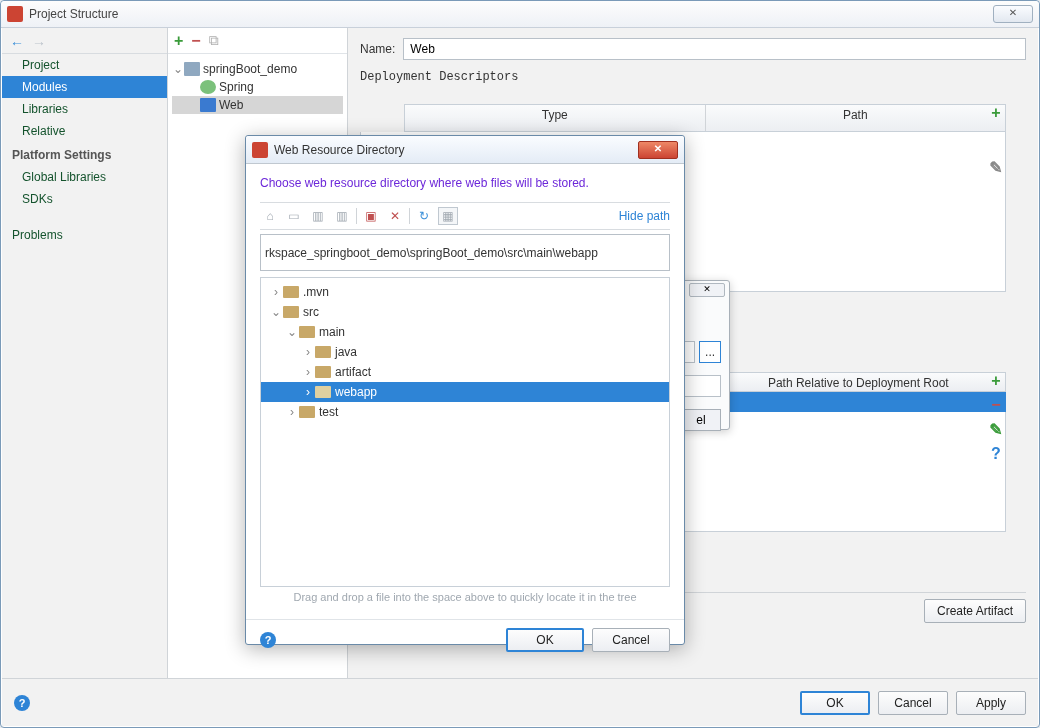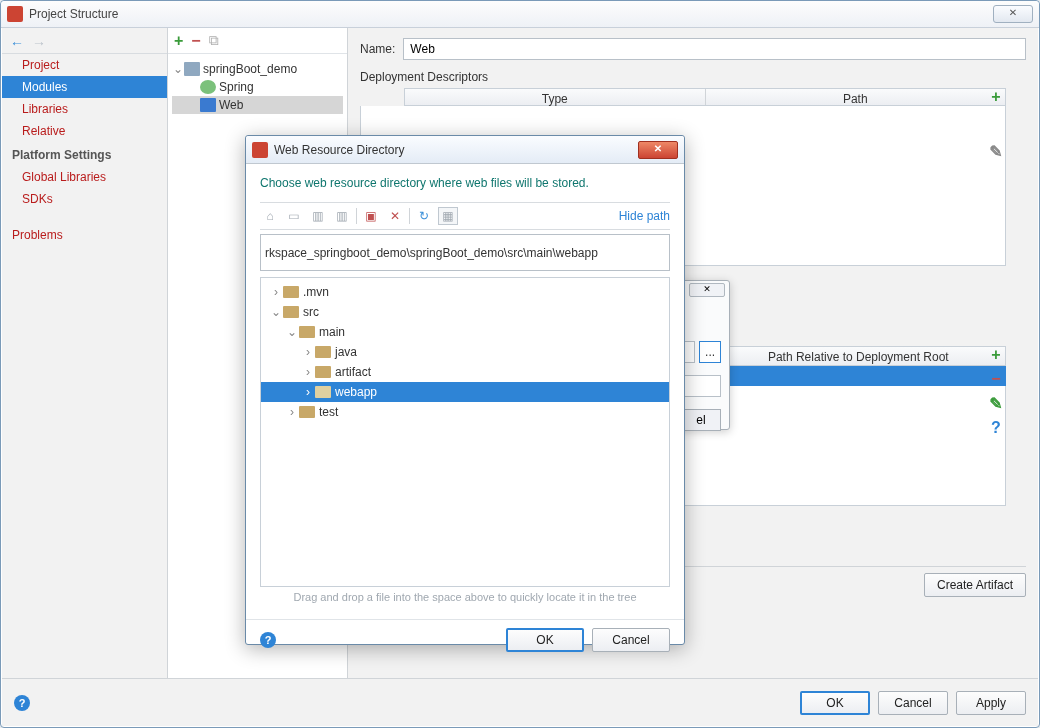--- a/index.html
+++ b/index.html
@@ -12,21 +12,21 @@
 .winbtn { margin-left: auto; width: 40px; height: 18px; border: 1px solid #a0b0c0; border-radius: 3px; background: linear-gradient(#fafcff,#e2e8f0); text-align: center; font-size: 10px; line-height: 14px; color: #555; }
 
 .main-body { position: absolute; top: 27px; left: 1px; right: 1px; bottom: 1px; background: #f2f2f2; }
 
 
 .left-panel { position: absolute; top: 0; left: 0; width: 166px; bottom: 48px; background: #f2f2f2; border-right: 1px solid #d0d4d8; }
 .nav-toolbar { height: 26px; display: flex; align-items: center; gap: 8px; padding: 0 8px; border-bottom: 1px solid #d8dce0; }
 .nav-toolbar .arr { color: #3a8fd8; font-weight: bold; font-size: 14px; }
 .nav-toolbar .arr.dis { color: #bcc4cc; }
 .nav-section { padding: 6px 0 4px 10px; font-weight: bold; color: #555; }
-.nav-item { padding: 4px 0 4px 20px; color: #b91c1c; }
+.nav-item { padding: 4px 0 4px 20px; color: #14532d; }
 .nav-item.sel { background: #2e84d6; color: #fff; }
 
 
 .mid-panel { position: absolute; top: 0; left: 166px; width: 180px; bottom: 48px; background: #fff; border-right: 1px solid #d0d4d8; }
 .mid-tools { height: 26px; display: flex; align-items: center; gap: 8px; padding: 0 6px; border-bottom: 1px solid #e0e4e8; }
 .plus { color: #3a9b3a; font-size: 16px; font-weight: bold; }
 .minus { color: #c05050; font-size: 16px; font-weight: bold; }
 .dup { color: #b0b0b0; font-size: 14px; }
 .tree { padding: 6px 4px; font-size: 12px; color: #333; }
 .tree-row { display: flex; align-items: center; height: 18px; }
@@ -35,22 +35,22 @@
 .ic-folder { background: #8fa8c0; border-radius: 1px; }
 .ic-spring { background: #7bc17b; border-radius: 50%; }
 .ic-web { background: #3a7ad0; border-radius: 1px; }
 .tree-row.sel { background: #d6d6d6; }
 
 
 .right-panel { position: absolute; top: 0; left: 346px; right: 0; bottom: 48px; background: #f2f2f2; padding: 10px 12px 0 12px; overflow: hidden; }
 .row-name { display: flex; align-items: center; gap: 8px; margin-bottom: 10px; }
 .row-name label { color: #333; }
 .row-name input { flex: 1; height: 22px; border: 1px solid #b8c0c8; padding: 0 6px; background: #fff; }
-.section-label { color: #333; margin-bottom: 4px; }
-.table-header { display: flex; height: 18px; border: 1px solid #c8d0d8; background: linear-gradient(#fafbfc,#eceef2); margin-left: 44px; }
+.section-label { color: #333; margin-bottom: 20px; font-family: Liberation Mono, monospace; }
+.table-header { display: flex; height: 28px; border: 1px solid #c8d0d8; background: linear-gradient(#fafbfc,#eceef2); margin-left: 44px; }
 .th { flex: 1; padding: 3px 6px; color: #333; border-right: 1px solid #d0d4d8; text-align: center; }
 .th:last-child { border-right: none; }
 .side-tools { position: absolute; right: 0; display: flex; flex-direction: column; gap: 6px; width: 20px; align-items: center; }
 .stool { color: #3a9b3a; font-size: 16px; font-weight: bold; }
 .stool.red { color: #c05050; }
 .stool.pen { color: #888; }
 .stool.q { color: #2e84d6; font-weight: bold; }
 .empty-msg { color: #888; padding: 70px 0 0 100px; }
 .res-header { display: flex; height: 20px; border: 1px solid #c8d0d8; background: linear-gradient(#fafbfc,#eceef2); margin-top: 20px; }
 .res-row { background: #2e84d6; color: #fff; height: 20px; border: 1px solid #2e84d6; padding: 2px 6px; }
@@ -73,21 +73,21 @@
 .sp-field { width: 100%; height: 22px; border: 1px solid #b8c0c8; background: #fff; }
 .sp-el { width: 40px; height: 22px; border: 1px solid #a8b0b8; background: #f0f2f6; text-align: center; line-height: 20px; }
 
 
 .dialog { position: absolute; top: 135px; left: 245px; width: 440px; height: 510px; background: #fff; border: 1px solid #6a8aa8; border-radius: 3px; box-shadow: 0 4px 20px rgba(0,0,0,.3); z-index: 10; }
 .dlg-title { height: 28px; background: linear-gradient(#fafcff,#e4ecf6); border-bottom: 1px solid #c0c8d0; display: flex; align-items: center; padding: 0 6px; border-radius: 3px 3px 0 0; }
 .dlg-title .ic { width: 16px; height: 16px; background: #c43; border-radius: 2px; margin-right: 6px; }
 .dlg-title .t { flex: 1; color: #333; }
 .dlg-x { width: 40px; height: 18px; background: linear-gradient(#e86,#c43); border: 1px solid #a03020; border-radius: 2px; color: #fff; text-align: center; font-size: 10px; line-height: 14px; font-weight: bold; }
 .dlg-body { padding: 12px 14px; }
-.dlg-msg { color: #0f766e; margin-bottom: 12px; }
+.dlg-msg { color: #6d28d9; margin-bottom: 12px; }
 .dlg-tools { display: flex; align-items: center; gap: 4px; border-top: 1px solid #d8dce0; border-bottom: 1px solid #d8dce0; padding: 4px 0; margin-bottom: 4px; }
 .tb { width: 20px; height: 18px; display: flex; align-items: center; justify-content: center; color: #a0a8b0; }
 .tb.act { color: #c05050; }
 .tb.ref { color: #3a8fd8; }
 .tb.br { border: 1px solid #c0c8d0; background: #f4f6f8; }
 .hide-path { margin-left: auto; color: #2e84d6; }
 .path-field { width: 100%; height: 37px; border: 1px solid #b8c0c8; padding: 0 4px; background: #fff; color: #333; margin-bottom: 6px; }
 .dlg-tree { border: 1px solid #c8d0d8; height: 310px; background: #fff; overflow: auto; padding: 4px 0; }
 .dt-row { display: flex; align-items: center; height: 20px; color: #333; }
 .dt-row.sel { background: #2e84d6; color: #fff; }

